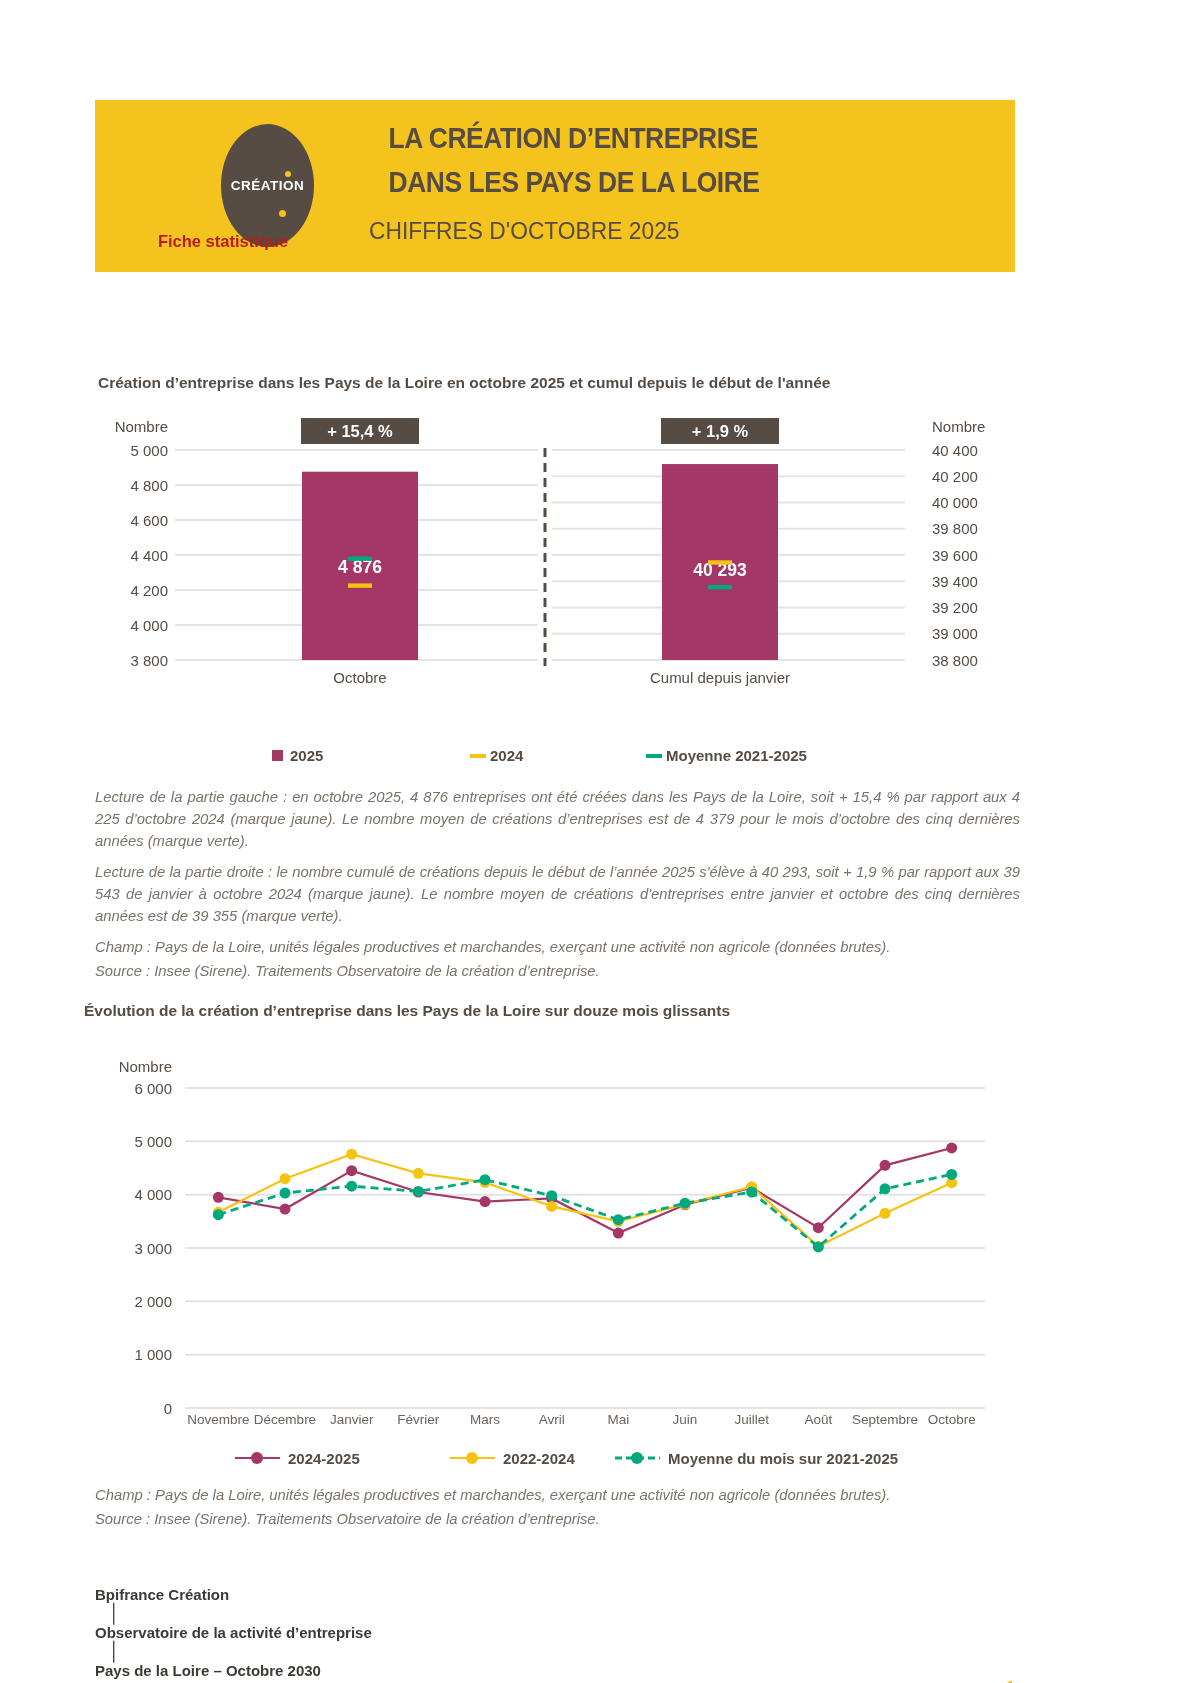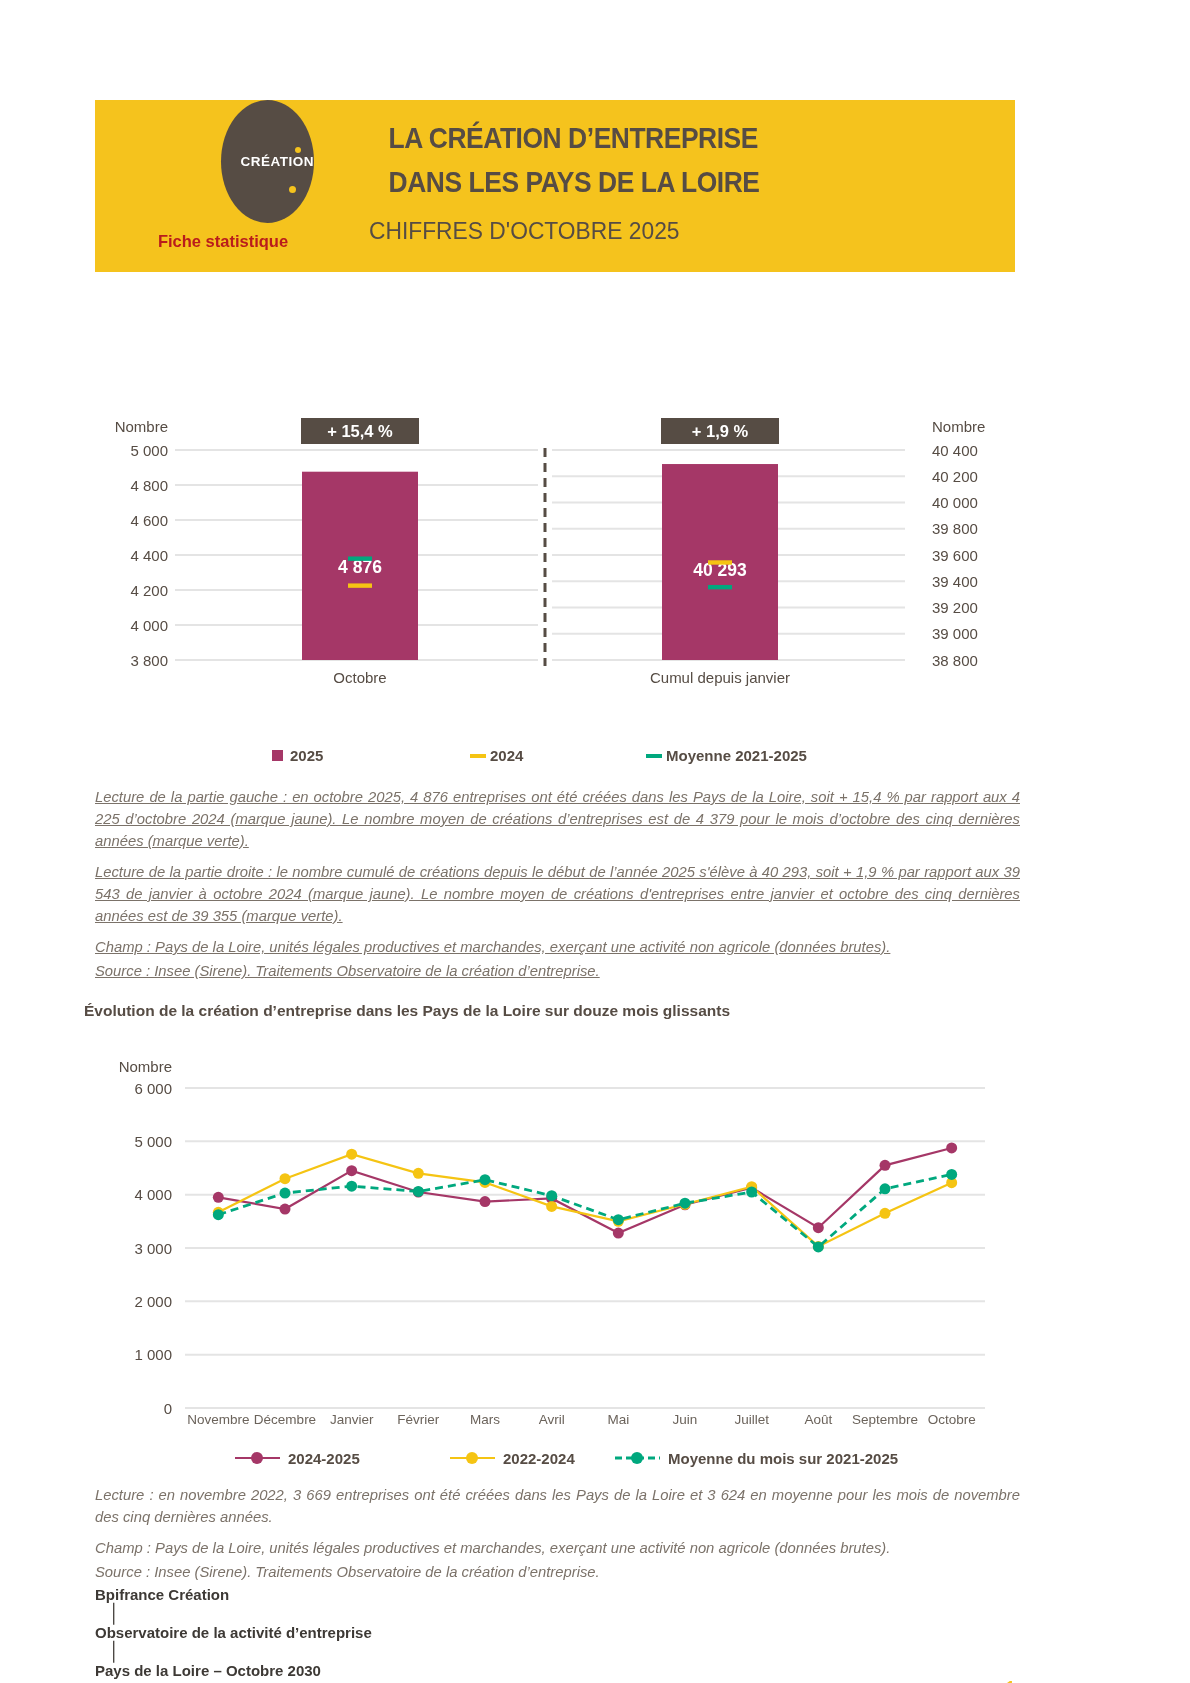--- a/index.html
+++ b/index.html
@@ -6,22 +6,22 @@
   .page{position:relative;width:1190px;height:1683px;background:#fff;
         font-family:"Liberation Sans",sans-serif;color:#564C44;overflow:hidden;}
   .abs{position:absolute;}
 
   
   .band{left:95px;top:100px;width:920px;height:172px;background:#F5C31D;}
   .logo-bpi{left:12px;top:17px;width:106px;height:112px;background:#fff;border-radius:50%;
             display:flex;align-items:center;justify-content:center;}
   .logo-bpi .txt{font-weight:bold;font-size:18px;color:#3D3935;position:relative;}
   .logo-bpi .dot{position:absolute;width:7px;height:7px;border-radius:50%;background:#F5C31D;left:38px;top:15px;}
-  .logo-crea{left:126px;top:0;width:93px;height:123px;background:#564C44;border-radius:50%;
-             display:flex;align-items:center;justify-content:flex-end;}
+  .logo-crea{left:126px;top:24px;width:93px;height:123px;background:#564C44;border-radius:50%;
+             display:flex;align-items:center;justify-content:center;}
   .logo-crea .txt{font-weight:bold;font-size:13.5px;color:#fff;letter-spacing:.5px;position:relative;}
   .logo-crea .dot1{position:absolute;width:6px;height:6px;border-radius:50%;background:#F5C31D;right:13px;top:-7px;}
   .logo-crea .dot2{position:absolute;width:7px;height:7px;border-radius:50%;background:#F5C31D;right:18px;top:32px;}
   .fiche{left:18px;top:132px;width:220px;text-align:center;font-weight:bold;font-size:16.5px;color:#b91c1c;}
   .title-block{left:260px;top:16px;width:560px;text-align:left;color:#564C44;}
   .title-line{font-weight:800;font-size:30px;line-height:44px;transform:scaleX(.88);transform-origin:center;letter-spacing:-.5px;}
   .subtitle{font-size:24px;line-height:34px;margin-top:10px;transform:scaleX(.95);transform-origin:center;}
 
   .sec-title{font-weight:bold;font-size:15.5px;color:#564C44;}
   .notes{width:925px;font-style:italic;font-size:14.8px;line-height:22px;color:#7B7269;text-align:justify;}
@@ -45,20 +45,21 @@
       <span class="txt">CRÉATION<span class="dot1"></span><span class="dot2"></span></span>
     </div>
     <div class="abs fiche">Fiche statistique</div>
     <div class="abs title-block">
       <div class="title-line">LA CRÉATION D’ENTREPRISE</div>
       <div class="title-line">DANS LES PAYS DE LA LOIRE</div>
       <div class="subtitle">CHIFFRES D'OCTOBRE 2025</div>
     </div>
   </div>
 
+  <div class="abs sec-title" style="left:98px;top:374px;width:910px;">Création d’entreprise dans les Pays de la Loire en octobre 2025 et cumul depuis le début de l'année</div>
 
   <div class="abs" style="left:100px;top:415px;width:900px;height:355px;"><svg viewBox="0 0 900 355" width="900" height="355">
         <line x1="75" y1="35" x2="438" y2="35" stroke="#E4E4E4" stroke-width="2"></line>
         <text x="68" y="40.5" text-anchor="end" font-size="15" fill="#564C44">5&nbsp;000</text>
         <line x1="75" y1="70" x2="438" y2="70" stroke="#E4E4E4" stroke-width="2"></line>
         <text x="68" y="75.5" text-anchor="end" font-size="15" fill="#564C44">4&nbsp;800</text>
         <line x1="75" y1="105" x2="438" y2="105" stroke="#E4E4E4" stroke-width="2"></line>
         <text x="68" y="110.5" text-anchor="end" font-size="15" fill="#564C44">4&nbsp;600</text>
         <line x1="75" y1="140" x2="438" y2="140" stroke="#E4E4E4" stroke-width="2"></line>
         <text x="68" y="145.5" text-anchor="end" font-size="15" fill="#564C44">4&nbsp;400</text>
@@ -104,21 +105,21 @@
         <text x="620" y="268" text-anchor="middle" font-size="15" fill="#564C44">Cumul depuis janvier</text>
         <line x1="445" y1="33" x2="445" y2="251" stroke="#564C44" stroke-width="3" stroke-dasharray="9 6"></line>
         <rect x="172" y="335" width="11" height="11" fill="#A53767"></rect>
         <text x="190" y="346" font-size="15" font-weight="bold" fill="#564C44">2025</text>
         <rect x="370" y="339" width="16" height="4" fill="#F5C413"></rect>
         <text x="390" y="346" font-size="15" font-weight="bold" fill="#564C44">2024</text>
         <rect x="546" y="339" width="16" height="4" fill="#00A87E"></rect>
         <text x="566" y="346" font-size="15" font-weight="bold" fill="#564C44">Moyenne 2021-2025</text>
       </svg></div>
 
-  <div class="abs notes" style="left:95px;top:786px;text-decoration:underline;">
+  <div class="abs notes" style="left:95px;top:786px;">
     <p>Lecture de la partie gauche : en octobre 2025, 4 876 entreprises ont été créées dans les Pays de la Loire, soit + 15,4 % par rapport aux 4 225 d’octobre 2024 (marque jaune). Le nombre moyen de créations d’entreprises est de 4 379 pour le mois d’octobre des cinq dernières années (marque verte).</p>
     <p>Lecture de la partie droite : le nombre cumulé de créations depuis le début de l’année 2025 s'élève à 40 293, soit + 1,9 % par rapport aux 39 543 de janvier à octobre 2024 (marque jaune). Le nombre moyen de créations d'entreprises entre janvier et octobre des cinq dernières années est de 39 355 (marque verte).</p>
     <p class="tight">Champ : Pays de la Loire, unités légales productives et marchandes, exerçant une activité non agricole (données brutes).</p>
     <p class="tight">Source : Insee (Sirene). Traitements Observatoire de la création d’entreprise.</p>
   </div>
 
   <div class="abs sec-title" style="left:84px;top:1002px;width:910px;">Évolution de la création d’entreprise dans les Pays de la Loire sur douze mois glissants</div>
 
   <div class="abs" style="left:100px;top:1000px;width:900px;height:480px;"><svg viewBox="0 0 900 480" width="900" height="480">
         <text x="72" y="72" text-anchor="end" font-size="15" fill="#564C44">Nombre</text>
@@ -192,21 +193,20 @@
         <text x="188" y="463.5" font-size="15" font-weight="bold" fill="#564C44">2024-2025</text>
         <line x1="350" y1="458" x2="395" y2="458" stroke="#F5C413" stroke-width="2.2"></line>
         <circle cx="372" cy="458" r="6" fill="#F5C413"></circle>
         <text x="403" y="463.5" font-size="15" font-weight="bold" fill="#564C44">2022-2024</text>
         <line x1="515" y1="458" x2="560" y2="458" stroke="#00A87E" stroke-width="2.8" stroke-dasharray="7 4"></line>
         <circle cx="537" cy="458" r="6" fill="#00A87E"></circle>
         <text x="568" y="463.5" font-size="15" font-weight="bold" fill="#564C44">Moyenne du mois sur 2021-2025</text>
       </svg></div>
 
   <div class="abs notes" style="left:95px;top:1484px;">
-    <p>Lecture : en novembre 2022, 3 669 entreprises ont été créées dans les Pays de la Loire et 3 624 en moyenne pour les mois de novembre des cinq dernières années.</p>
     <p class="tight">Champ : Pays de la Loire, unités légales productives et marchandes, exerçant une activité non agricole (données brutes).</p>
     <p class="tight">Source : Insee (Sirene). Traitements Observatoire de la création d’entreprise.</p>
   </div>
 
   <div class="abs footer">
     <span>Bpifrance Création</span>
     <span class="sep">│</span>
     <span>Observatoire de la activité d’entreprise</span>
     <span class="sep">│</span>
     <span>Pays de la Loire – Octobre 2030</span>

